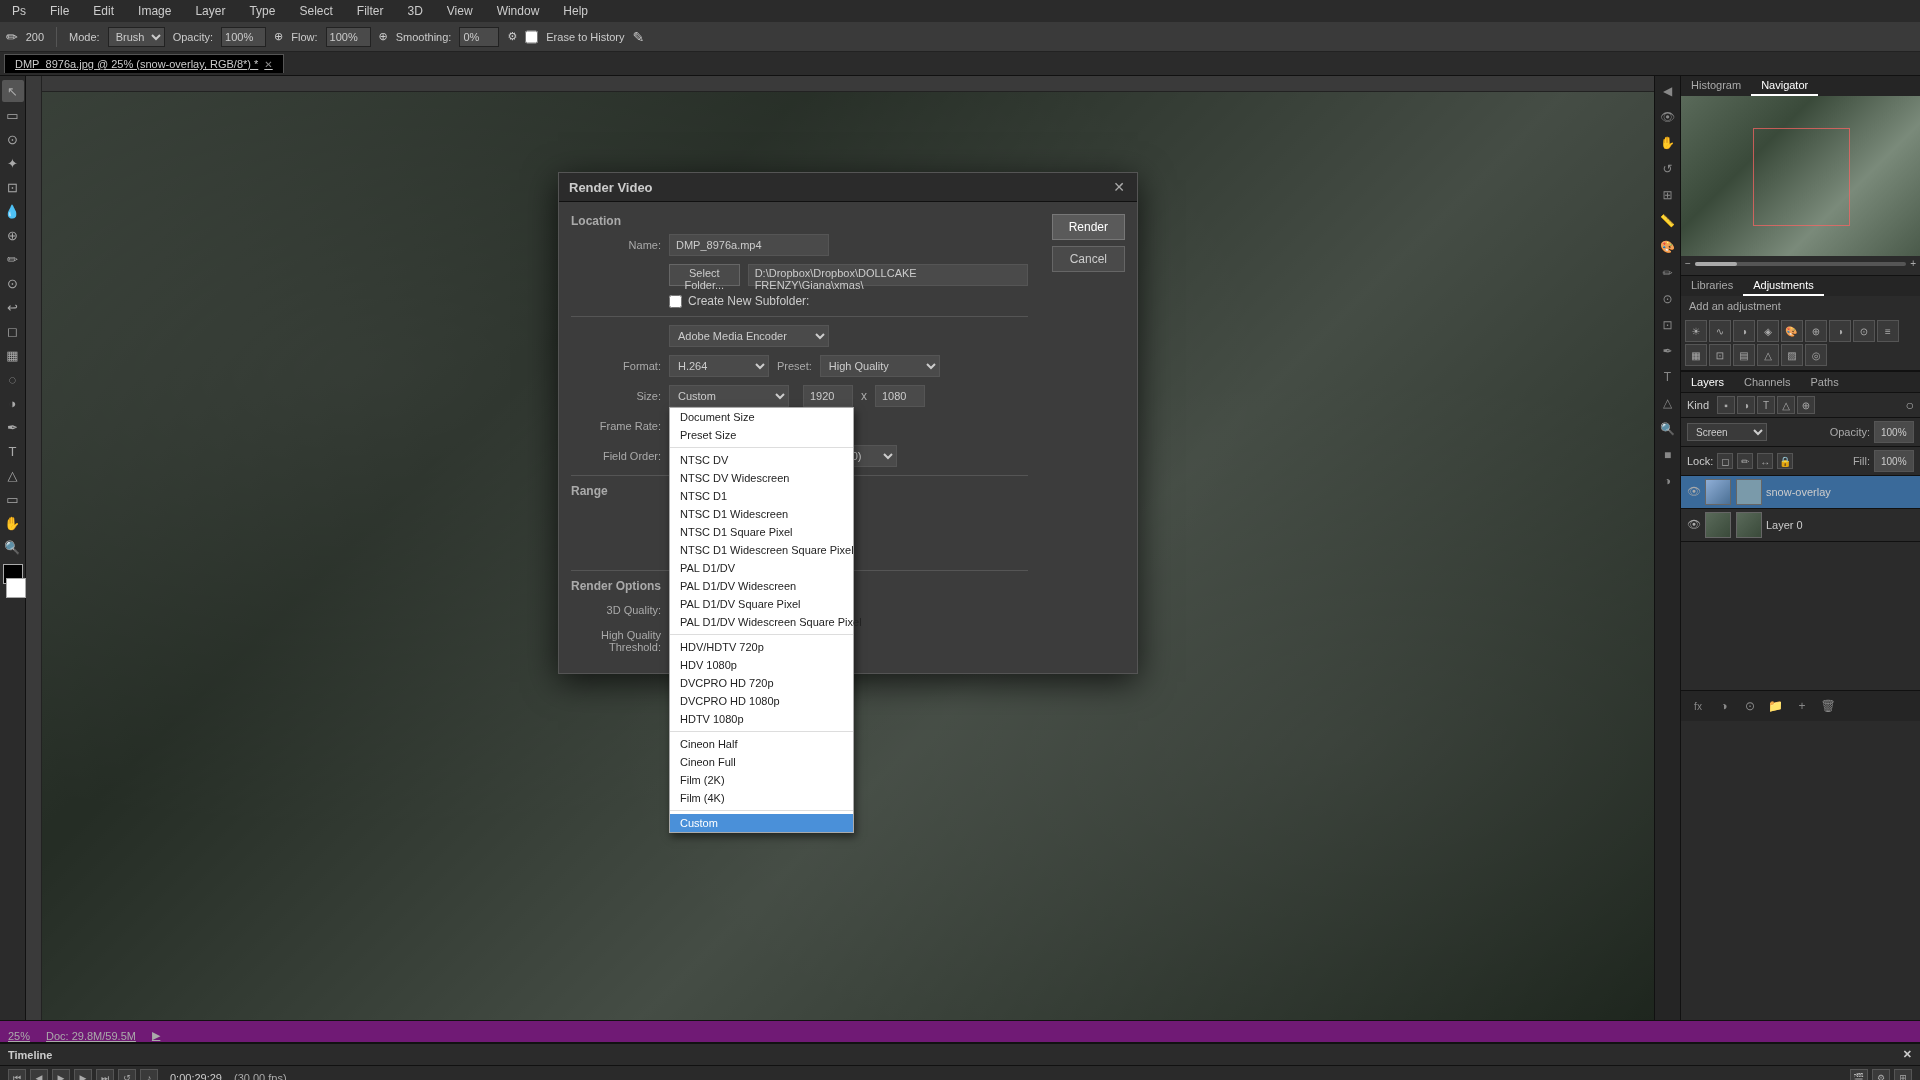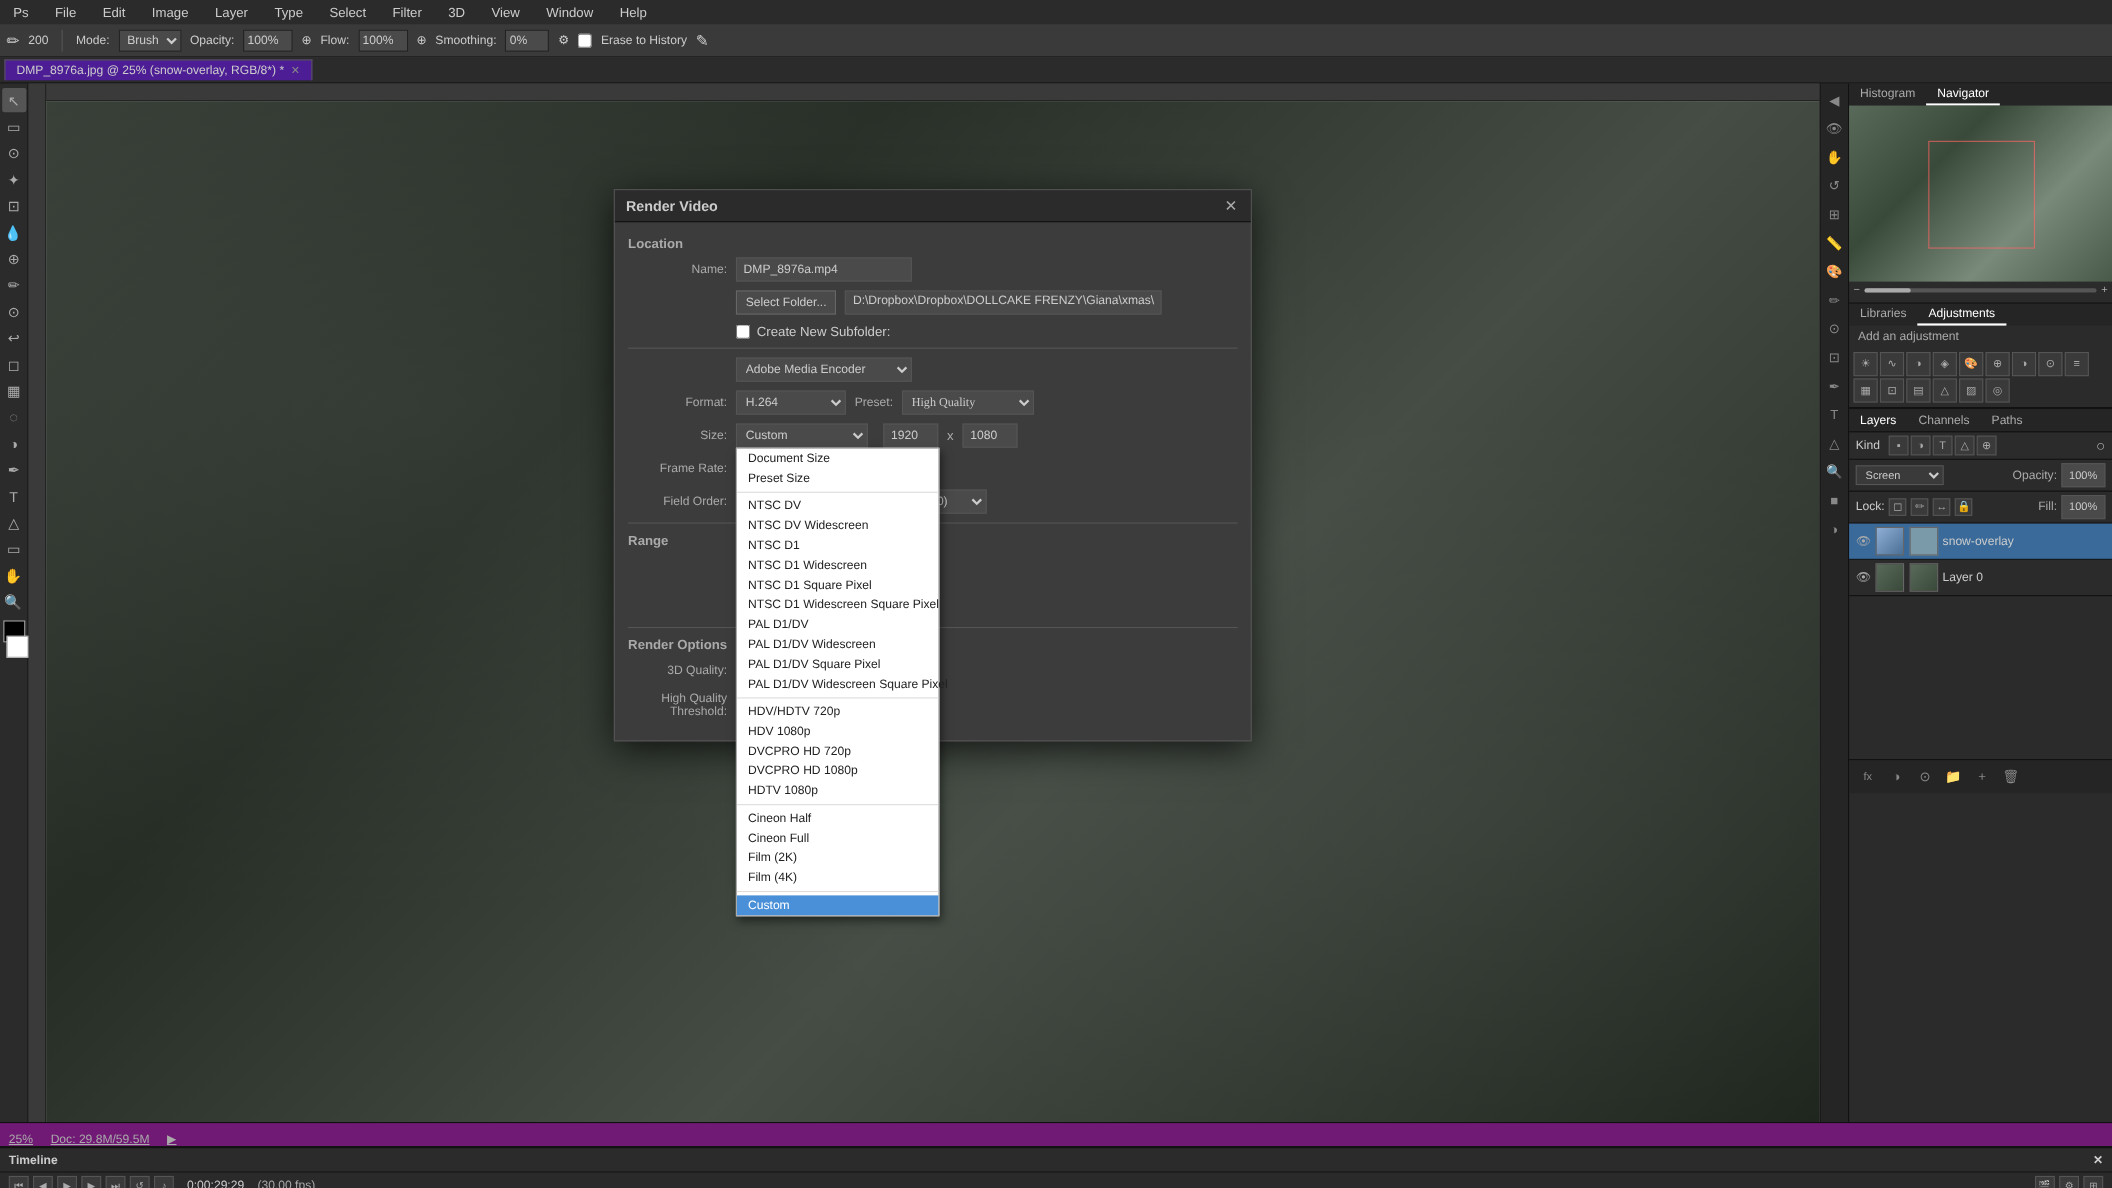--- a/index.html
+++ b/index.html
@@ -55,29 +55,30 @@
       height: 24px;
       background: #2b2b2b;
       display: flex;
       align-items: center;
       padding: 0 4px;
       font-size: 11px;
       border-bottom: 1px solid #111;
     }
     .tab-item {
       padding: 3px 10px;
-      background: #4c1d95;
+      background: #000000;
       border: 1px solid #555;
       border-bottom: none;
       cursor: pointer;
       color: #ccc;
       font-size: 11px;
       display: flex;
       align-items: center;
       gap: 6px;
+      text-decoration: underline;
     }
     .tab-close { cursor: pointer; color: #888; font-size: 10px; }
 
     
     .main-layout {
       display: flex;
       height: calc(1080px - 22px - 30px - 24px - 30px - 30px);
       position: relative;
     }
 
@@ -628,21 +629,21 @@
                       <option>Adobe Media Encoder</option>
                     </select>
                   </div>
 
                   <div class="form-row">
                     <span class="form-label">Format:</span>
                     <select class="form-select" style="width:100px;">
                       <option>H.264</option>
                     </select>
                     <span style="font-size:11px;color:#aaa;">Preset:</span>
-                    <select class="form-select" style="width:120px;font-family:Liberation Serif, serif;">
+                    <select class="form-select" style="width:120px;">
                       <option>High Quality</option>
                     </select>
                   </div>
 
                   <div class="form-row">
                     <span class="form-label">Size:</span>
                     <div class="dropdown-container">
                       <select class="form-select" style="width:120px;">
                         <option>Custom</option>
                       </select>
@@ -725,20 +726,24 @@
                     <select class="form-select" style="width:150px;">
                       <option>Interactive OpenGL</option>
                     </select>
                   </div>
                   <div class="form-row">
                     <span class="form-label">High Quality Threshold:</span>
                     <input type="text" class="form-input" style="width: 40px;" value="5">
                   </div>
                 </div>
 
+                <div class="modal-actions">
+                  <button class="btn-primary">Render</button>
+                  <button class="btn-secondary">Cancel</button>
+                </div>
               </div>
             </div>
           </div>
         </div>
       </div>
     </div>
   </div>
 
   <div class="right-icons-bar">
     <div class="r-icon">◀</div>

